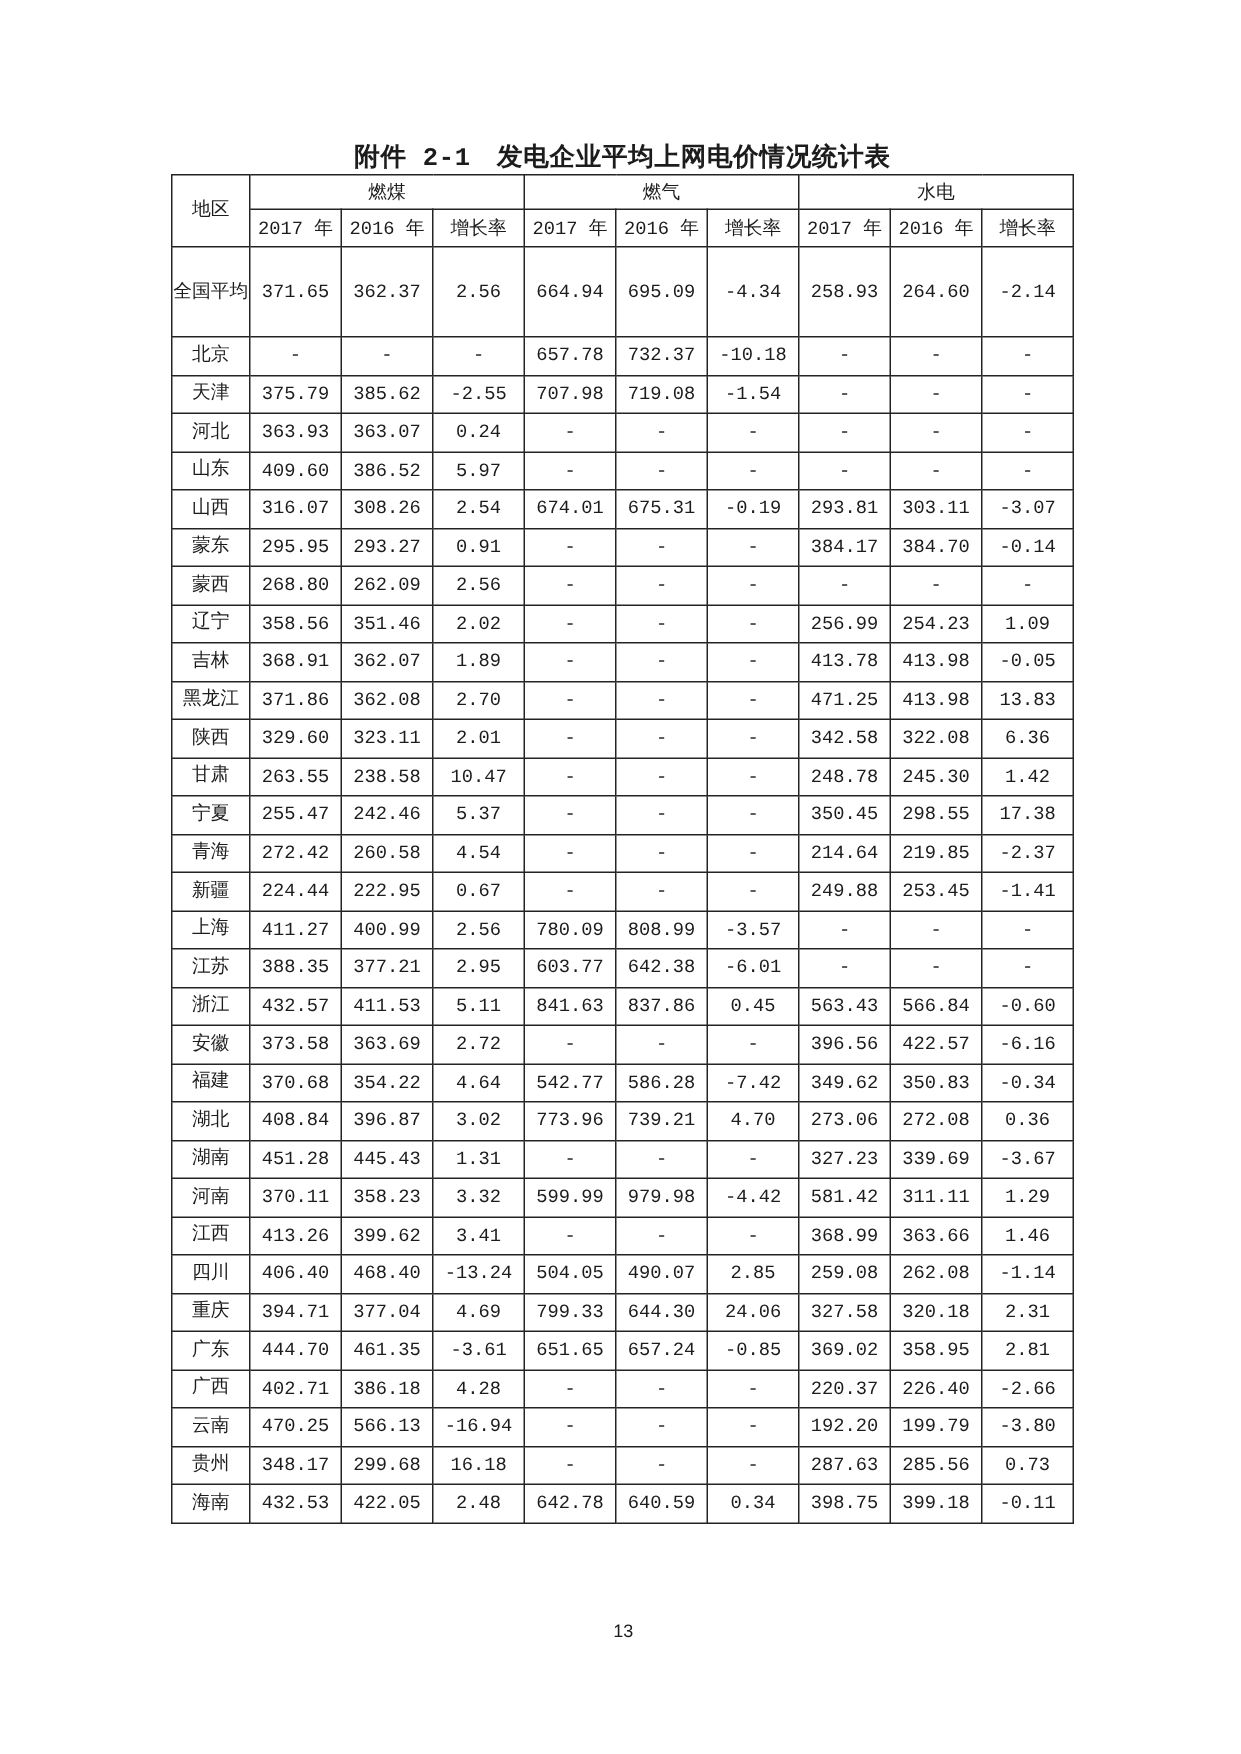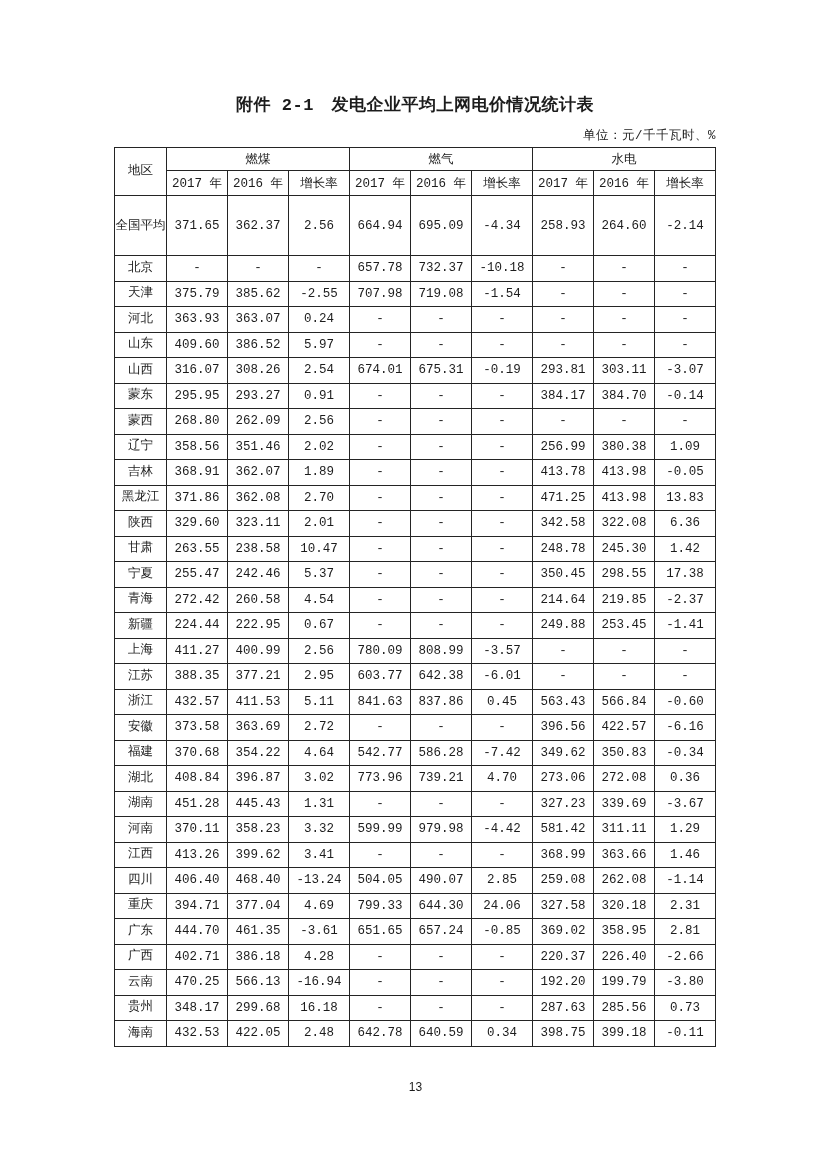--- a/index.html
+++ b/index.html
@@ -77,21 +77,20 @@
     font-family: "Liberation Sans", "DejaVu Sans", sans-serif;
   }
 </style>
 </head>
 <body>
 
 <div class="content">
 
   <div class="doc-title">附件 2-1　发电企业平均上网电价情况统计表</div>
 
-  <div class="unit-note">单位：元/千千瓦时、%</div>
 
   <table class="price-table">
     <colgroup>
       <col class="region-col">
       <col class="data-col">
         <col class="data-col">
         <col class="data-col">
       <col class="data-col">
         <col class="data-col">
         <col class="data-col">
@@ -217,21 +216,21 @@
         </tr>
         <tr class="data-row">
           <td class="region-cell">辽宁</td>
           <td>358.56</td>
           <td>351.46</td>
           <td>2.02</td>
           <td>-</td>
           <td>-</td>
           <td>-</td>
           <td>256.99</td>
-          <td>380.38</td>
+          <td>254.23</td>
           <td>1.09</td>
         </tr>
         <tr class="data-row">
           <td class="region-cell">吉林</td>
           <td>368.91</td>
           <td>362.07</td>
           <td>1.89</td>
           <td>-</td>
           <td>-</td>
           <td>-</td>

